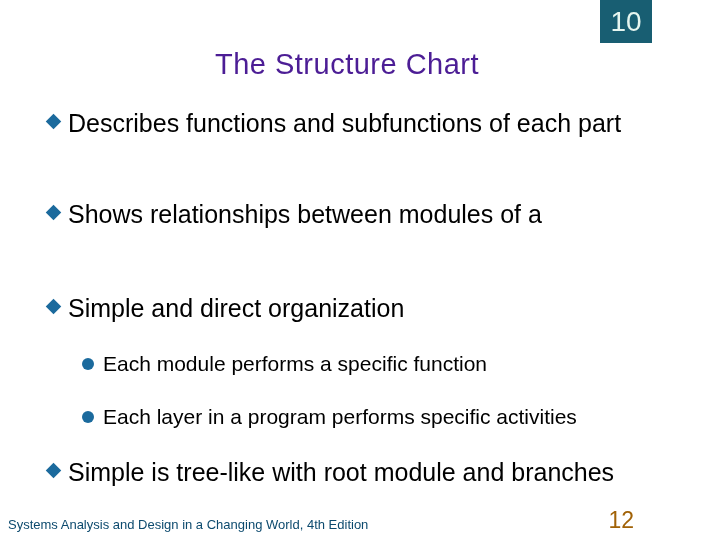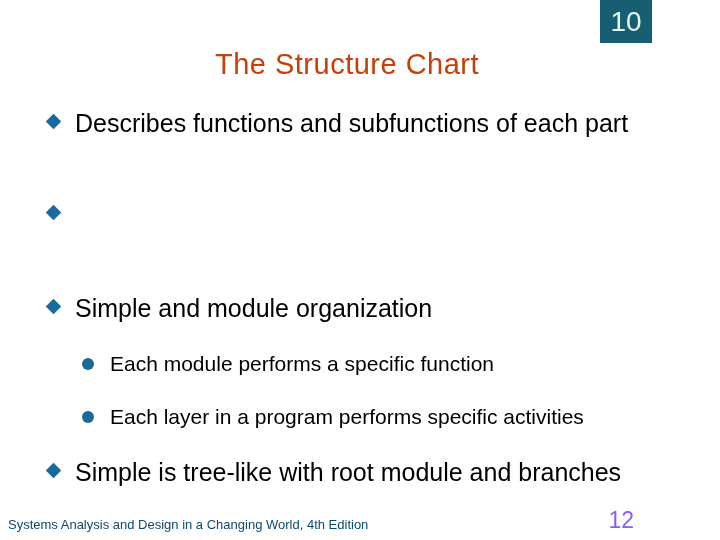--- a/index.html
+++ b/index.html
@@ -31,21 +31,21 @@
   }
 
   
   .slide-title {
     position: absolute;
     top: 48px;
     left: 0;
     width: 694px;
     text-align: center;
     font-size: 29px;
-    color: #c2410c;
+    color: #4c1d95;
     letter-spacing: 0.5px;
   }
 
   
   .bullet-row {
     position: absolute;
     left: 0;
     width: 710px;
   }
   .bullet-row.level1 {
@@ -53,21 +53,21 @@
     font-size: 25px;
     line-height: 34px;
     color: #000000;
   }
   .bullet-row.level2 {
     padding-left: 103px;
     font-size: 21px;
     line-height: 30px;
     color: #000000;
   }
-  .bullet-text { max-width: 632px; margin-left: 7px; }
+  .bullet-text { max-width: 632px; }
   .bullet-text .line { display: block; }
 
   .diamond {
     position: absolute;
     left: 48px;
     top: 10px;
     width: 11px;
     height: 11px;
     background: #1b6a9d;
     transform: rotate(45deg);
@@ -88,21 +88,21 @@
     top: 517px;
     left: 8px;
     font-size: 13px;
     color: #0c4a6e;
   }
   .page-number {
     position: absolute;
     top: 507px;
     right: 18px;
     font-size: 23px;
-    color: #8b5cf6;
+    color: #a16207;
   }
 </style>
 </head>
 <body>
 
 <div class="slide">
 
   <div class="number-box">10</div>
 
   <div class="slide-title">The Structure Chart</div>
@@ -110,27 +110,28 @@
   <div class="bullet-row level1" style="top:106px">
     <span class="diamond"></span>
     <div class="bullet-text">
       <span class="line">Describes functions and subfunctions of each part</span>
     </div>
   </div>
 
   <div class="bullet-row level1" style="top:197px">
     <span class="diamond"></span>
     <div class="bullet-text">
+      <span class="line">Shows relationships between modules of a</span>
     </div>
   </div>
 
   <div class="bullet-row level1" style="top:291px">
     <span class="diamond"></span>
     <div class="bullet-text">
-      <span class="line">Simple and module organization</span>
+      <span class="line">Simple and direct organization</span>
     </div>
   </div>
 
   <div class="bullet-row level2" style="top:349px">
     <span class="dot"></span>
     <div class="bullet-text">
       <span class="line">Each module performs a specific function</span>
     </div>
   </div>
 

